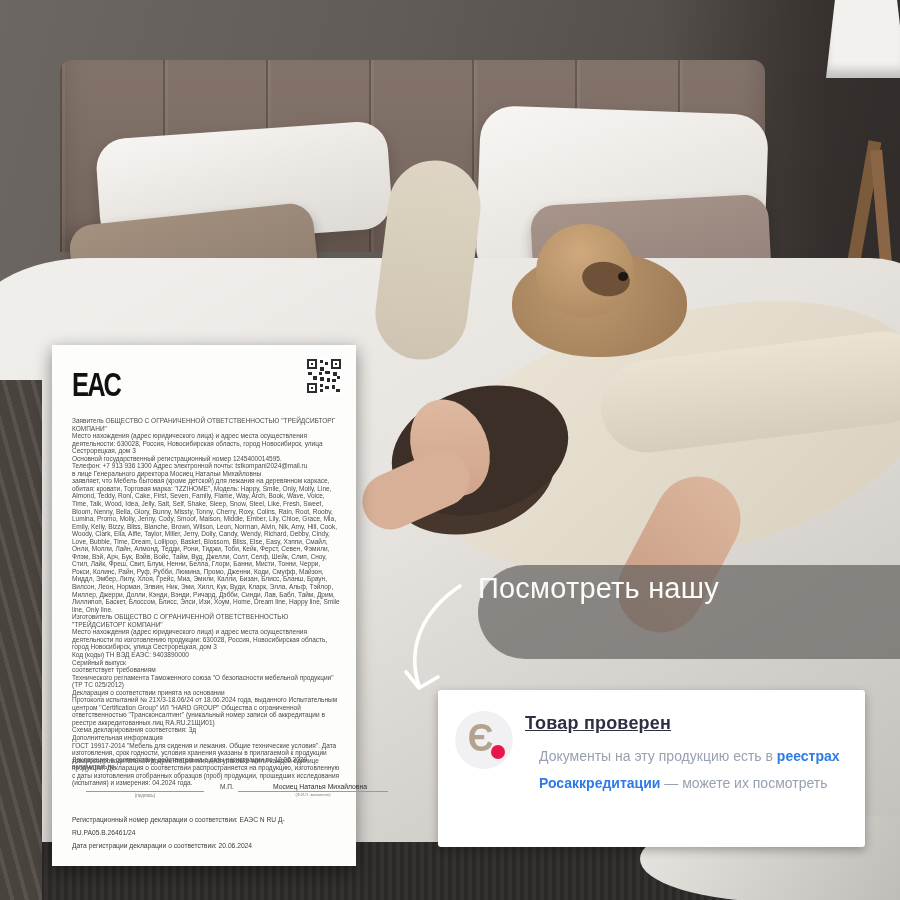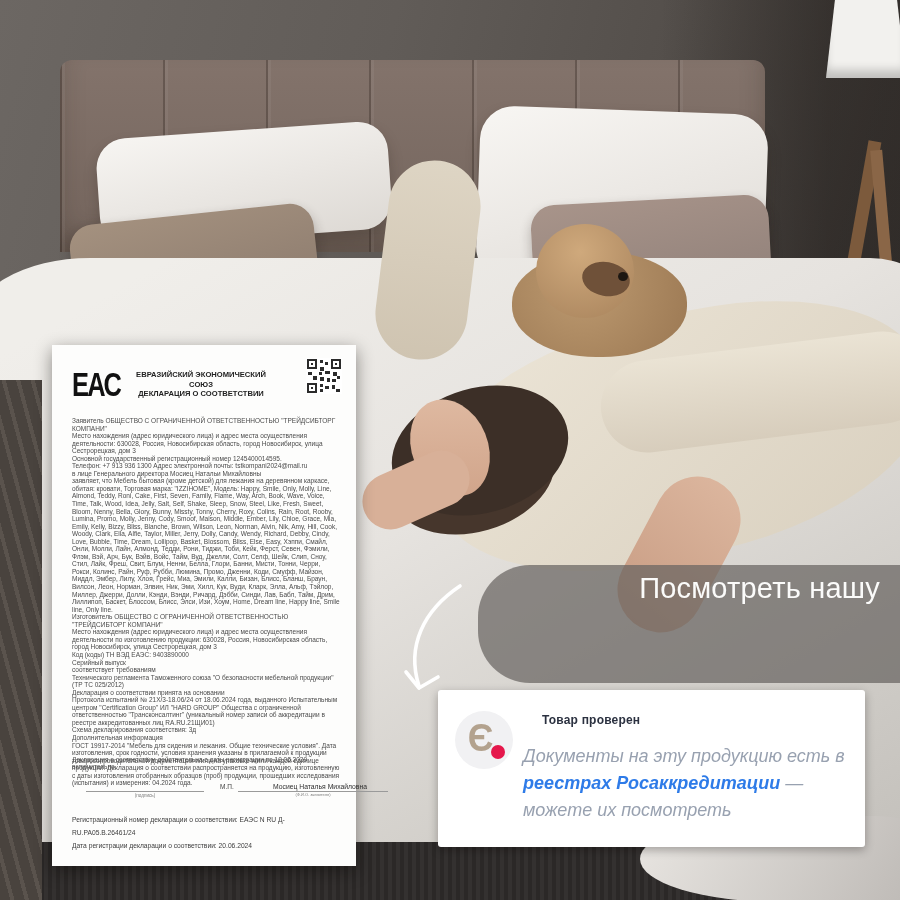--- a/index.html
+++ b/index.html
@@ -82,35 +82,35 @@
   .sig-caption { position:absolute; font-size:4.6px; color:#7c7c7c; text-align:center; }
   .sig-left-line { left:12px; top:14px; width:118px; }
   .sig-left-cap { left:12px; top:16px; width:118px; }
   .sig-mp { position:absolute; left:146px; top:6px; font-size:6.5px; color:#3e3e3e; }
   .sig-name { position:absolute; left:178px; top:6px; width:136px; text-align:center; font-size:6.8px; color:#2f2f2f; }
   .sig-right-line { left:164px; top:14px; width:150px; }
   .sig-right-cap { left:164px; top:15px; width:150px; font-size:4px; }
   .doc-footer { position:absolute; left:20px; right:16px; top:468px; font-size:6.7px; line-height:13px; color:#3c3c3c; }
 
   
-  .callout { left:478px; top:565px; width:422px; height:118px; border-radius:52px 0 0 52px;
-             background:rgba(104,100,97,0.72); color:#fbfbfa; text-align:right;
+  .callout { left:478px; top:565px; width:422px; height:94px; border-radius:52px 0 0 52px;
+             background:rgba(104,100,97,0.72); color:#fbfbfa; 
              padding:8px 20px 4px 0; }
   .callout span { display:block; font-size:29px; line-height:31px; font-weight:400; letter-spacing:0.2px; }
   .callout-arrow { left:398px; top:572px; width:92px; height:132px; }
 
   
   .verify-card { left:438px; top:690px; width:427px; height:157px; background:#ffffff; border-radius:3px;
                  box-shadow:0 3px 10px rgba(10,8,6,0.3); }
   .badge { position:absolute; left:17px; top:21px; width:58px; height:58px; border-radius:50%; background:#f1f1f3; }
   .badge-letter { position:absolute; left:12px; top:6px; font-size:38px; font-weight:700; color:#b3a28e;
                   transform:scaleX(0.95); }
   .badge-dot { position:absolute; right:8px; bottom:10px; width:14px; height:14px; border-radius:50%; background:#e5174b; }
-  .vc-title { position:absolute; left:104px; top:23px; font-size:12px; font-weight:700; color:#2b3140; letter-spacing:0.2px; }
-  .vc-body { position:absolute; left:85px; top:53px; width:330px; font-size:18px; line-height:27px; color:#98a1b0;font-style:italic; }
+  .vc-title { position:absolute; left:87px; top:23px; font-size:18px; font-weight:700; color:#2b3140; letter-spacing:0.2px;text-decoration:underline; }
+  .vc-body { position:absolute; left:101px; top:53px; width:330px; font-size:14px; line-height:27px; color:#98a1b0; }
   .vc-link { color:#2e7be8; font-weight:700; cursor:pointer; }
 </style>
 </head>
 <body>
 
 <div class="stage">
 
   <div class="wall-shade"></div>
   <div class="headboard"></div>
   <div class="lamp-shade"></div>
@@ -132,24 +132,20 @@
   <div class="dog-head"></div>
   <div class="dog-muzzle"></div>
   <div class="dog-nose"></div>
   <div class="bed-base"></div>
   <div class="duvet-corner"></div>
   <div class="left-blanket"></div>
 
   <div class="doc-page">
     <div class="doc-header">
       <div class="eac-logo">ЕАС</div>
-      <div class="doc-titles">
-        <div>ЕВРАЗИЙСКИЙ ЭКОНОМИЧЕСКИЙ СОЮЗ</div>
-        <div>ДЕКЛАРАЦИЯ О СООТВЕТСТВИИ</div>
-      </div>
       <svg class="qr" viewBox="0 0 36 36">
         <rect x="0" y="0" width="36" height="36" fill="#fff"></rect>
         <g fill="#2b2b2b">
           <rect x="1" y="1" width="10" height="10"></rect>
             <rect x="25" y="1" width="10" height="10"></rect>
             <rect x="1" y="25" width="10" height="10"></rect>
           <rect x="14" y="2" width="3" height="3"></rect>
             <rect x="19" y="4" width="3" height="3"></rect>
             <rect x="14" y="9" width="4" height="4"></rect>
           <rect x="13" y="14" width="3" height="3"></rect>

